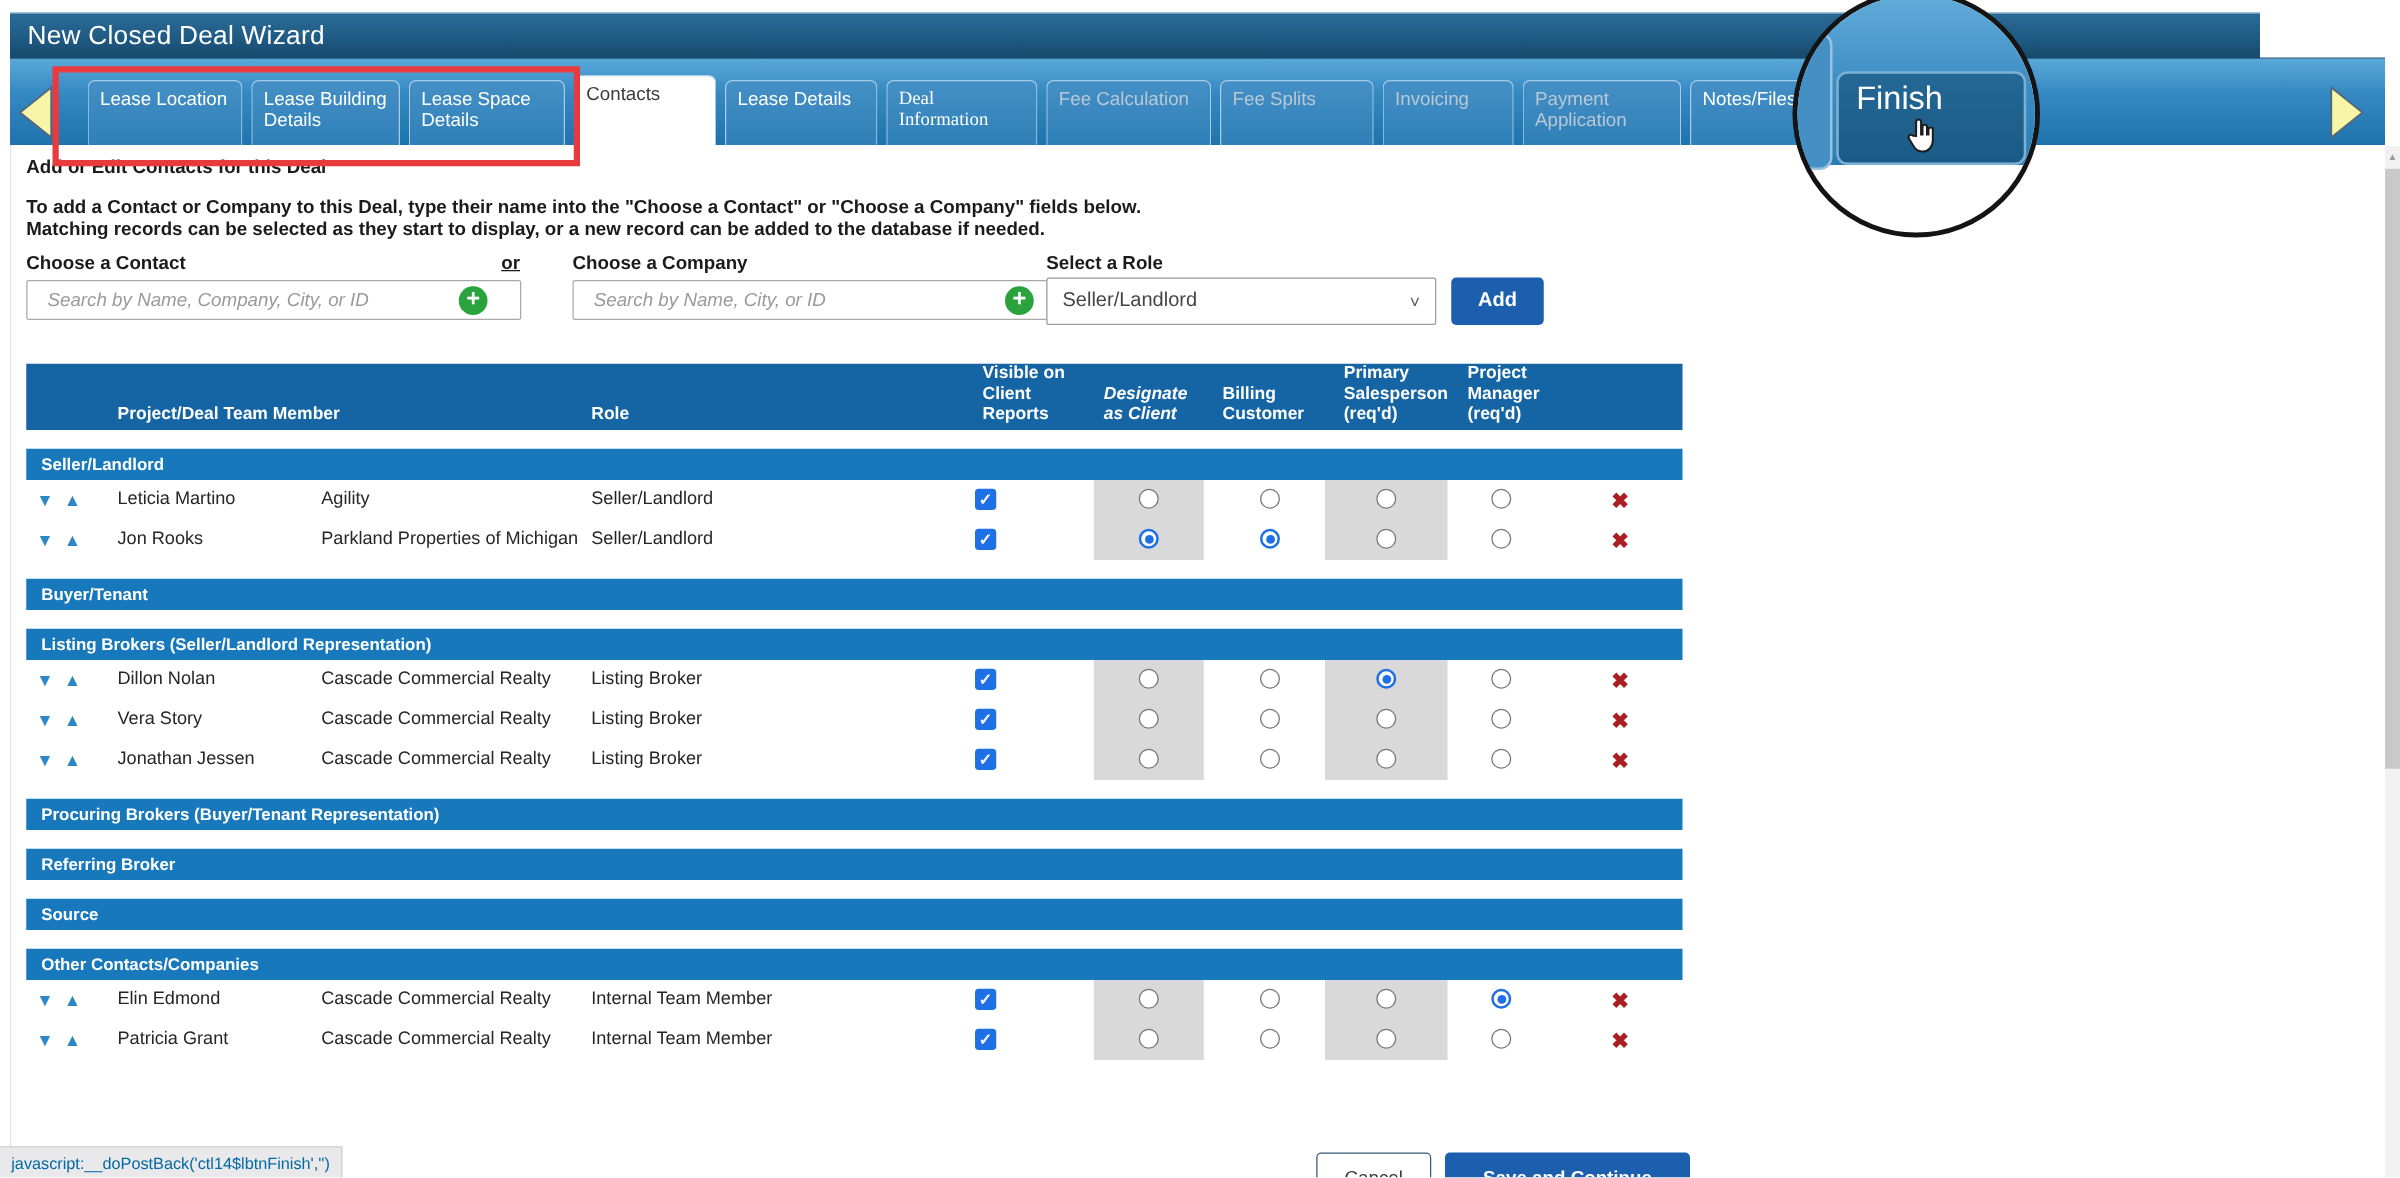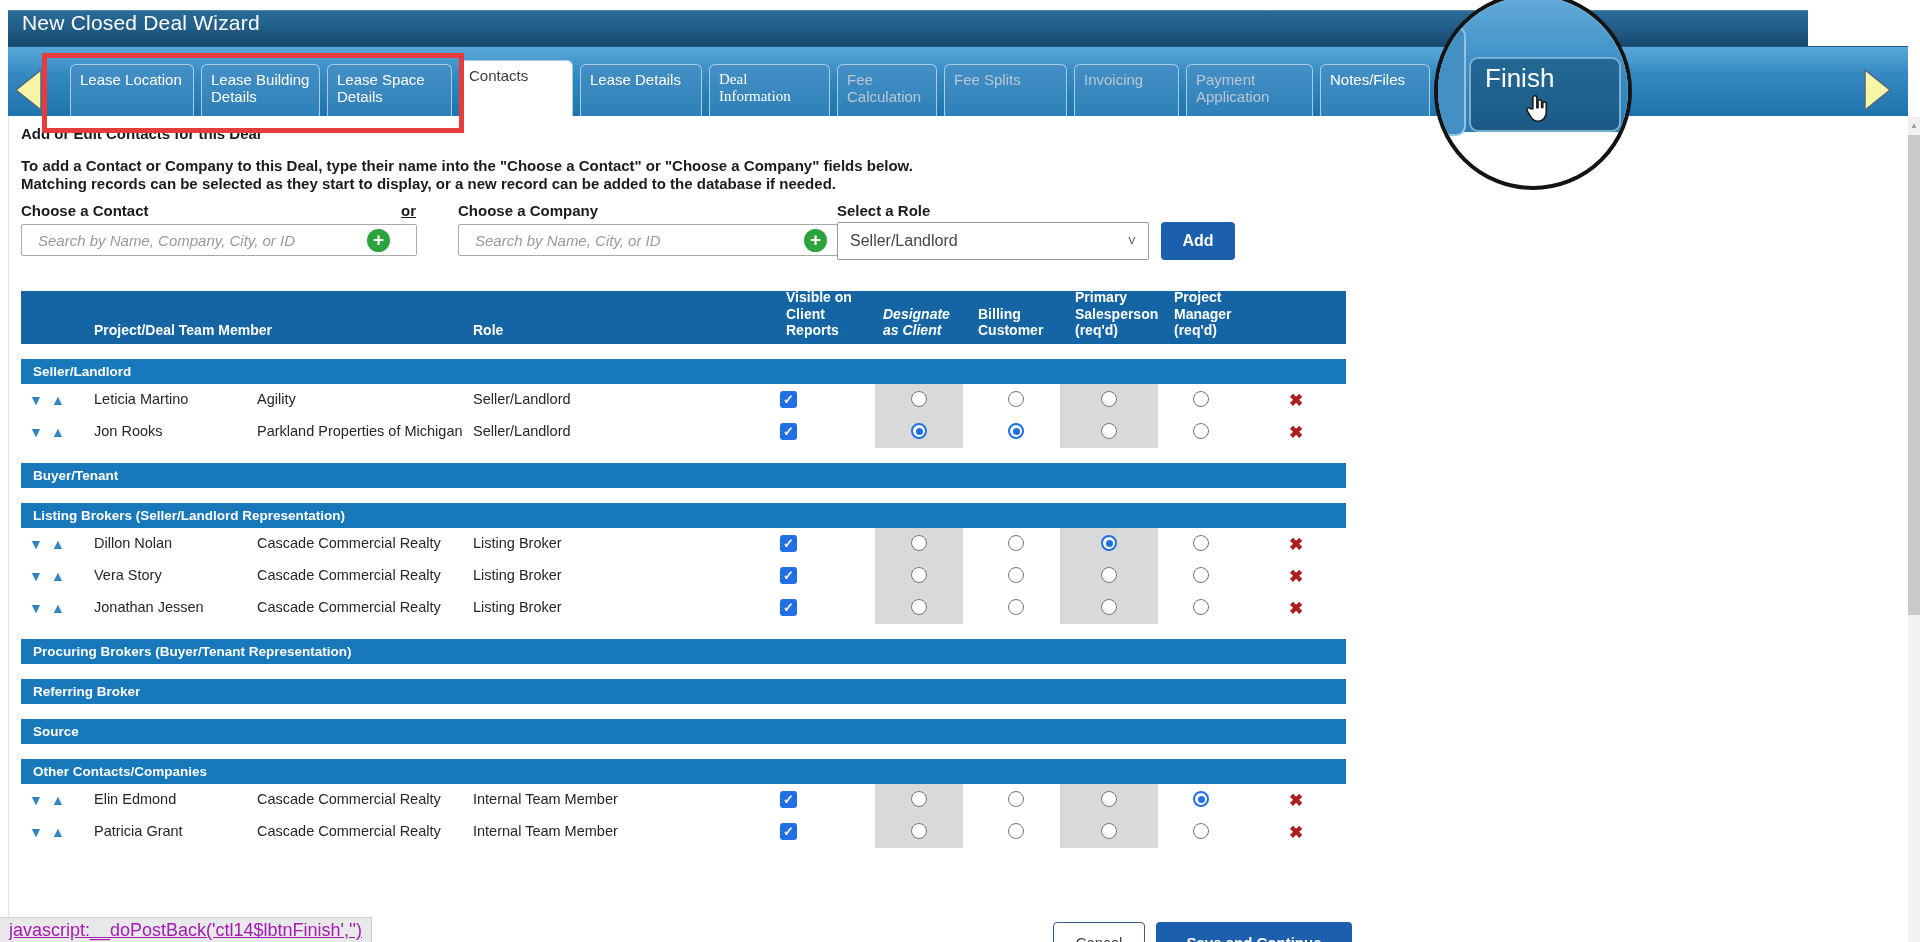--- a/index.html
+++ b/index.html
@@ -1,21 +1,21 @@
 <!DOCTYPE html>
 <html><head>
 <meta charset="utf-8">
 <style>
   html,body{margin:0;padding:0;background:#fff;}
   #screen{position:relative;width:1920px;height:942px;overflow:hidden;background:#fff;
           font-family:"Liberation Sans",sans-serif;color:#1b1b1b;}
   
   .titlebar{position:absolute;left:8px;top:10px;width:1800px;height:36px;
     background:linear-gradient(180deg,#2a6b96 0%,#215e88 45%,#17486c 100%);
-    border-top:1px solid #4d87ab;display:flex;}
+    border-top:1px solid #4d87ab;display:flex;align-items:center;}
   .titlebar span{color:#fff;font-size:21px;padding-left:14px;letter-spacing:.2px;}
   
   .tabstrip{position:absolute;left:8px;top:46px;width:1900px;height:70px;
     background:linear-gradient(180deg,#5aa8d9 0%,#3489c2 40%,#1f73ad 100%);
     border-top:1px solid #1b5a83;}
   .nav-arrow{position:absolute;top:20px;width:32px;height:46px;cursor:pointer;}
   .nav-arrow.left{left:4px;} .nav-arrow.right{right:14px;}
   .tabs{position:absolute;left:62px;top:17px;display:flex;gap:7px;align-items:flex-start;justify-content:center;}
   .tab{box-sizing:border-box;height:53px;border:1px solid #a9cce4;border-bottom:none;
     border-radius:6px 6px 0 0;background:linear-gradient(180deg,#4490c6,#2e7fb8);
@@ -78,22 +78,22 @@
     border-radius:50%;background:#1f6fe5;}
   .r-designate{left:890px;} .r-billing{left:987px;} .r-primary{left:1080px;} .r-project{left:1172px;}
   .delx{position:absolute;left:1268px;top:6px;color:#ab1f24;font-size:17px;font-weight:700;cursor:pointer;}
   
   .cancel-btn{position:absolute;left:1044px;top:806px;width:92px;height:40px;background:#fff;
     border:1px solid #39597e;border-radius:4px;font-size:15px;color:#3a3a3a;cursor:pointer;}
   .save-btn{position:absolute;left:1147px;top:806px;width:196px;height:40px;background:#1b5fae;
     border:none;border-radius:4px;font-size:15px;font-weight:700;color:#fff;cursor:pointer;}
   
   .statusbar{position:absolute;left:0;top:917px;height:25px;background:#e9e9ec;
-    border-top:1px solid #cfcfd4;border-right:1px solid #cfcfd4;color:#a21caf;
-    font-size:18px;display:flex;align-items:center;padding:0 9px;z-index:5;text-decoration:underline;}
+    border-top:1px solid #cfcfd4;border-right:1px solid #cfcfd4;color:#0369a1;
+    font-size:13px;display:flex;align-items:center;padding:0 9px;z-index:5;}
   
   .scrollbar{position:absolute;right:0;top:117px;width:12px;height:825px;background:#f1f1f1;}
   .sb-up{position:absolute;top:0;left:0;width:12px;height:17px;color:#9a9a9a;font-size:8px;
     text-align:center;line-height:17px;cursor:pointer;}
   .sb-thumb{position:absolute;top:18px;left:0;width:12px;height:480px;background:#c9c9c9;cursor:pointer;}
   
   .magnifier{position:absolute;left:1434px;top:-8px;width:190px;height:190px;border-radius:50%;
     border:4px solid #141414;overflow:hidden;z-index:40;background:#fff;}
   .mag-strip{position:absolute;left:0;top:0;width:100%;height:136px;
     background:linear-gradient(180deg,#63acda 0%,#3a8cc4 55%,#2a7cb4 100%);}
@@ -120,21 +120,21 @@
         <polygon points="29,3 4,23 29,43" fill="#f6f6a6" stroke="#55677a" stroke-width="1.5"></polygon>
       </svg>
     </div>
     <div class="tabs" id="tabs">
         <div class="tab enabled" style="width: 124px;"><span>Lease Location</span></div>
         <div class="tab enabled" style="width: 119px;"><span>Lease Building Details</span></div>
         <div class="tab enabled" style="width: 125px;"><span>Lease Space Details</span></div>
         <div class="tab active" style="width: 114px;"><span>Contacts</span></div>
         <div class="tab enabled" style="width: 122px;"><span>Lease Details</span></div>
         <div class="tab enabled" style="width: 121px; font-family: Liberation Serif, serif;"><span>Deal Information</span></div>
-        <div class="tab disabled" style="width: 100px;"><span>Fee Calculation</span></div>
+        <div class="tab disabled" style="width: 132px;"><span>Fee Calculation</span></div>
         <div class="tab disabled" style="width: 123px;"><span>Fee Splits</span></div>
         <div class="tab disabled" style="width: 105px;"><span>Invoicing</span></div>
         <div class="tab disabled" style="width: 127px;"><span>Payment Application</span></div>
         <div class="tab enabled" style="width: 110px;"><span>Notes/Files</span></div>
         <div class="tab enabled" style="width: 90px;"><span>Finish</span></div>
       </div>
     <div class="nav-arrow right">
       <svg width="32" height="46">
         <polygon points="3,3 28,23 3,43" fill="#f6f6a6" stroke="#55677a" stroke-width="1.5"></polygon>
       </svg>

